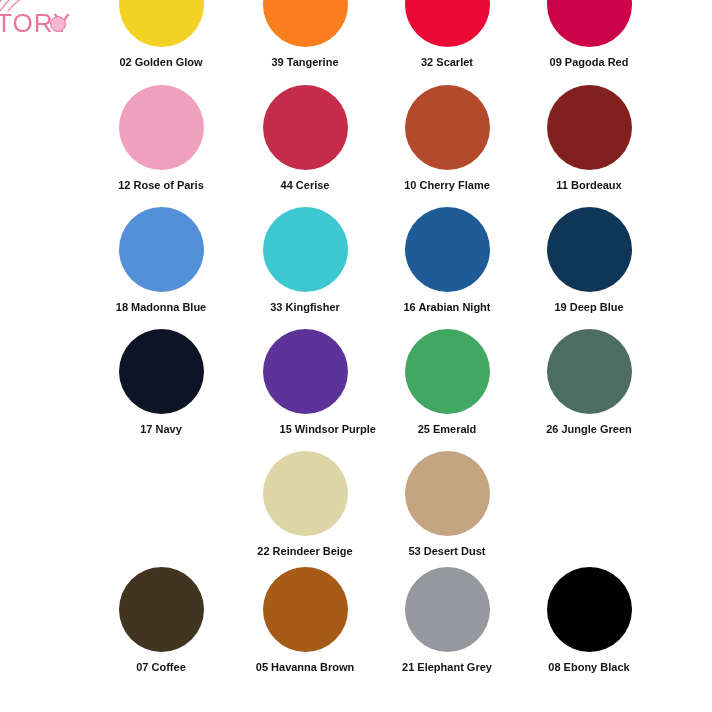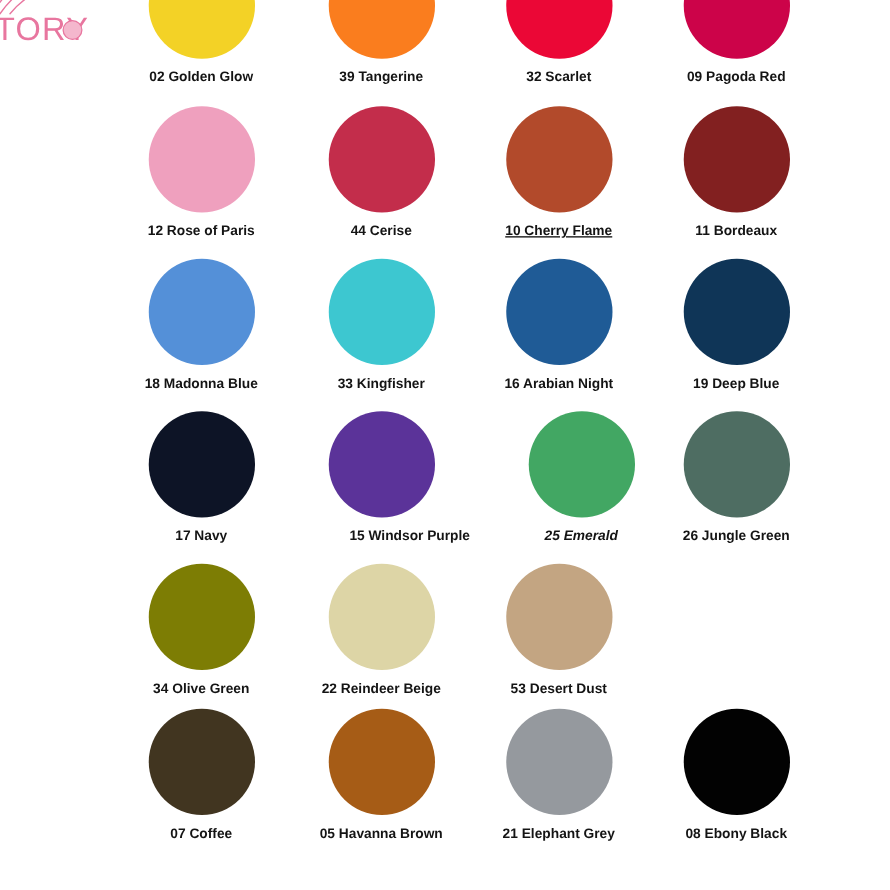--- a/index.html
+++ b/index.html
@@ -134,21 +134,21 @@
         <div class="swatch-label">09 Pagoda Red</div>
       </div>
       <div class="swatch-cell" style="left: 42px; top: 85px;">
         <div class="swatch-disc" style="background: rgb(239, 160, 190);"></div>
         <div class="swatch-label">12 Rose of Paris</div>
       </div>
       <div class="swatch-cell" style="left: 186px; top: 85px;">
         <div class="swatch-disc" style="background: rgb(195, 45, 75);"></div>
         <div class="swatch-label">44 Cerise</div>
       </div>
-      <div class="swatch-cell" style="left: 328px; top: 85px; text-decoration: underline;">
+      <div class="swatch-cell" style="left: 328px; top: 85px;">
         <div class="swatch-disc" style="background: rgb(178, 74, 43);"></div>
         <div class="swatch-label">10 Cherry Flame</div>
       </div>
       <div class="swatch-cell" style="left: 470px; top: 85px;">
         <div class="swatch-disc" style="background: rgb(130, 32, 32);"></div>
         <div class="swatch-label">11 Bordeaux</div>
       </div>
       <div class="swatch-cell" style="left: 42px; top: 207px;">
         <div class="swatch-disc" style="background: rgb(84, 144, 216);"></div>
         <div class="swatch-label">18 Madonna Blue</div>
@@ -166,32 +166,28 @@
         <div class="swatch-label">19 Deep Blue</div>
       </div>
       <div class="swatch-cell" style="left: 42px; top: 329px;">
         <div class="swatch-disc" style="background: rgb(13, 20, 38);"></div>
         <div class="swatch-label">17 Navy</div>
       </div>
       <div class="swatch-cell" style="left: 186px; top: 329px; text-align: right;">
         <div class="swatch-disc" style="background: rgb(91, 51, 153);"></div>
         <div class="swatch-label">15 Windsor Purple</div>
       </div>
-      <div class="swatch-cell" style="left: 346px; top: 329px; font-style: italic;">
+      <div class="swatch-cell" style="left: 328px; top: 329px;">
         <div class="swatch-disc" style="background: rgb(66, 167, 99);"></div>
         <div class="swatch-label">25 Emerald</div>
       </div>
       <div class="swatch-cell" style="left: 470px; top: 329px;">
         <div class="swatch-disc" style="background: rgb(78, 109, 98);"></div>
         <div class="swatch-label">26 Jungle Green</div>
       </div>
-      <div class="swatch-cell" style="left: 42px; top: 451px;">
-        <div class="swatch-disc" style="background: rgb(125, 125, 4);"></div>
-        <div class="swatch-label">34 Olive Green</div>
-      </div>
       <div class="swatch-cell" style="left: 186px; top: 451px;">
         <div class="swatch-disc" style="background: rgb(221, 213, 166);"></div>
         <div class="swatch-label">22 Reindeer Beige</div>
       </div>
       <div class="swatch-cell" style="left: 328px; top: 451px;">
         <div class="swatch-disc" style="background: rgb(195, 165, 130);"></div>
         <div class="swatch-label">53 Desert Dust</div>
       </div>
       <div class="swatch-cell" style="left: 42px; top: 567px;">
         <div class="swatch-disc" style="background: rgb(65, 53, 32);"></div>

